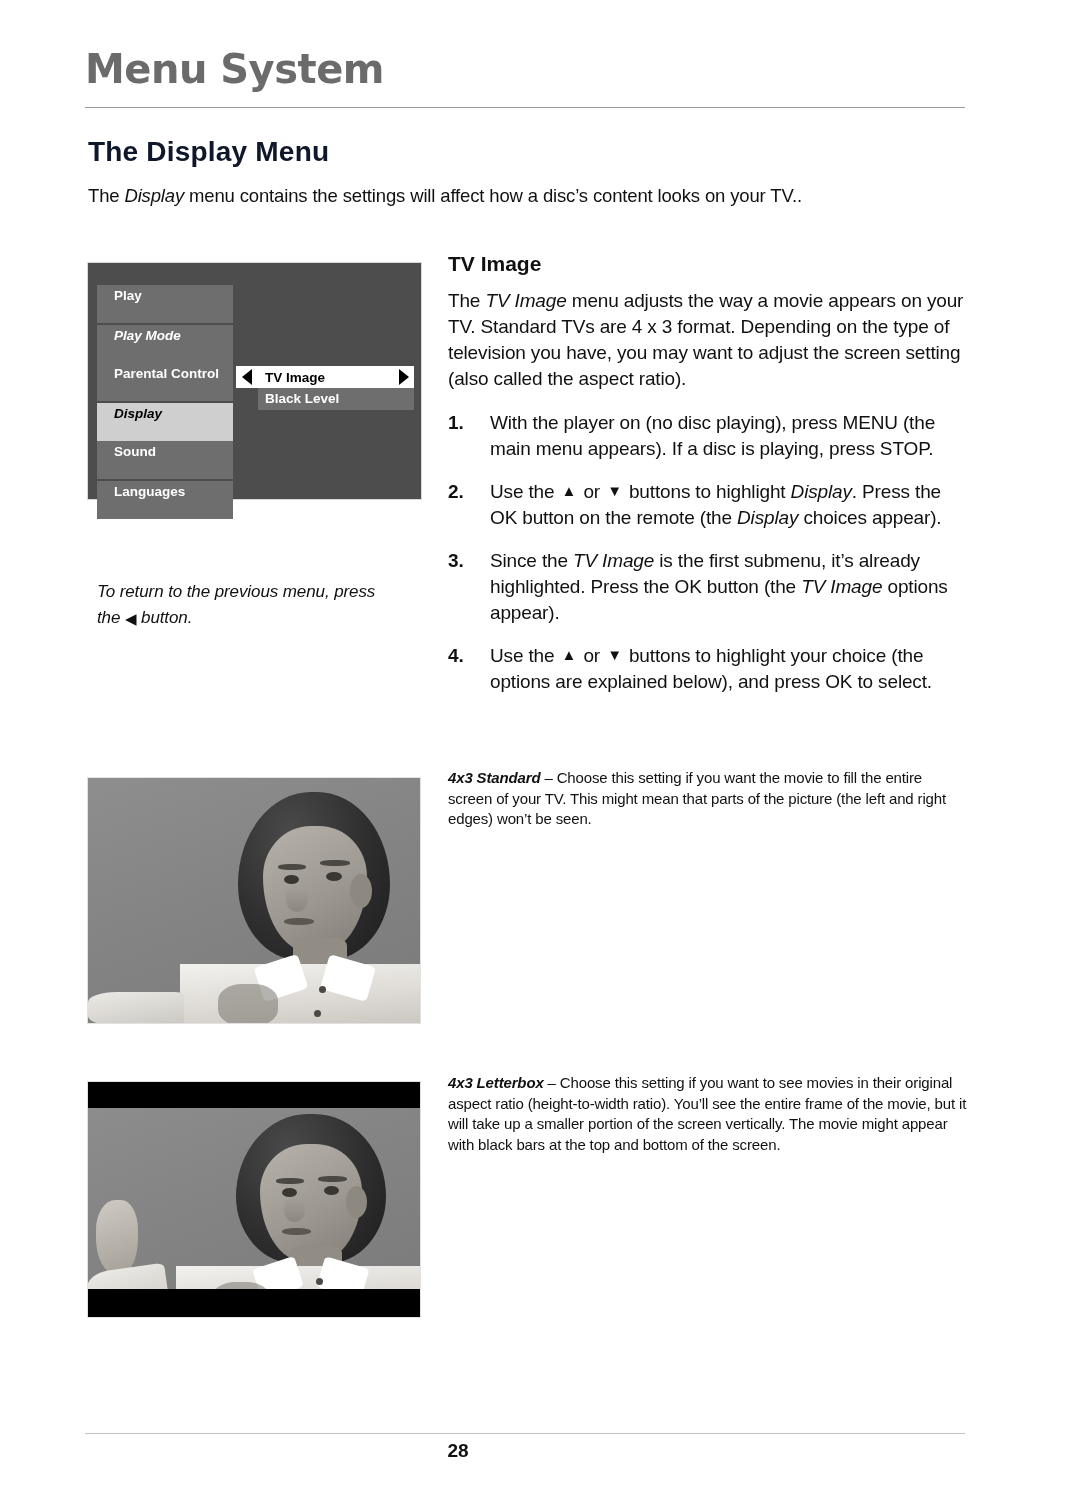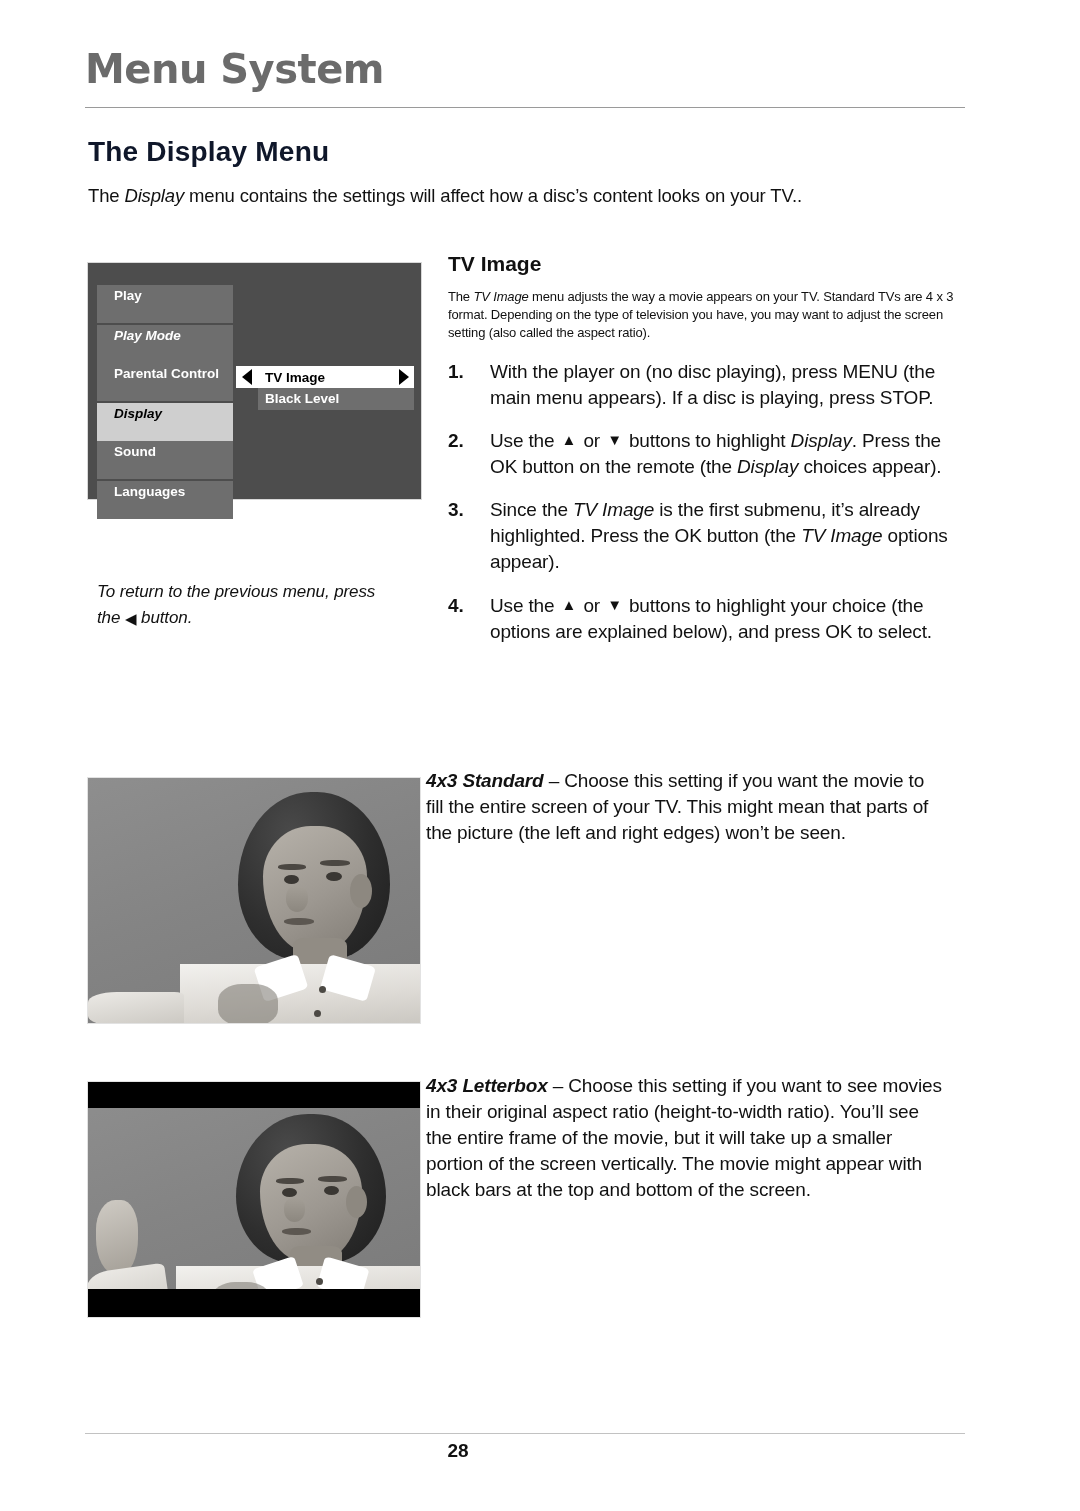--- a/index.html
+++ b/index.html
@@ -288,21 +288,21 @@
     top: 252px;
     width: 520px;
   }
   .sub-title {
     font-size: 21px;
     font-weight: bold;
     color: #111;
     margin: 0 0 12px 0;
   }
   .body-para {
-    font-size: 13px;
+    font-size: 19px;
     line-height: 1.37;
     color: #111;
     letter-spacing: -0.15px;
     margin: 0 0 18px 0;
   }
   .body-para i { font-style: italic; }
 
   ol.steps {
     list-style: none;
     margin: 0;
@@ -329,23 +329,23 @@
     display: inline-block;
     font-style: normal;
     font-weight: bold;
     font-size: 15px;
     transform: translateY(-2px);
     padding: 0 2px;
   }
 
   .opt-para {
     position: absolute;
-    left: 426px;
+    left: 448px;
     width: 520px;
-    font-size: 19px;
+    font-size: 15px;
     line-height: 1.37;
     color: #111;
     letter-spacing: -0.15px;
   }
   #opt-standard { top: 768px; }
   #opt-letterbox { top: 1073px; }
   .opt-name {
     font-weight: bold;
     font-style: italic;
   }

